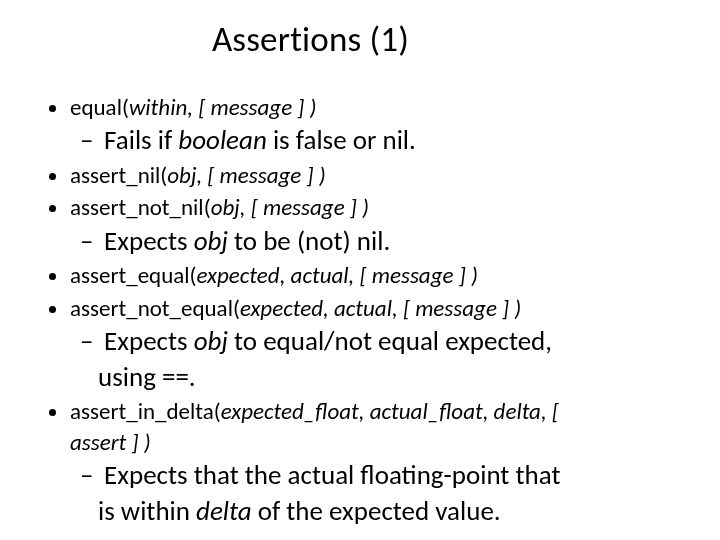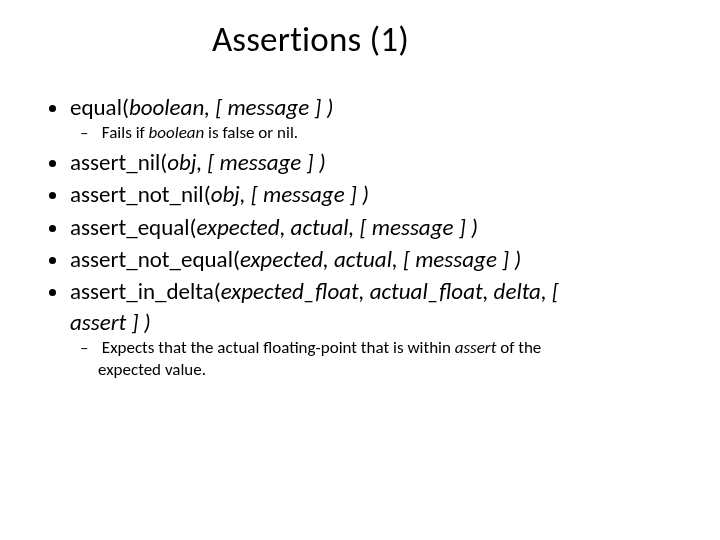--- a/index.html
+++ b/index.html
@@ -2,59 +2,69 @@
 <html><head>
 <meta charset="utf-8">
 <style>
   * { margin: 0; padding: 0; box-sizing: border-box; }
   html, body { width: 720px; height: 540px; background: #fff; font-family: Calibri, "Segoe UI", Arial, sans-serif; color: #000; }
   .slide { width: 633px; height: 540px; padding: 18px 54px 0 42px; }
   .title { font-size: 35px; font-weight: 400; text-align: center; margin-bottom: 32px; letter-spacing: 0.2px; }
   ul.top { list-style: disc; padding-left: 28px; }
   ul.top > li { font-size: 23px; line-height: 1.32; margin-bottom: 2px; }
   ul.sub { list-style: none; padding-left: 28px; }
-  ul.sub > li { font-size: 17px; line-height: 1.32; margin-bottom: 2px; }
+  ul.sub > li { font-size: 27px; line-height: 1.32; margin-bottom: 2px; }
   ul.sub > li::before { content: "–"; display: inline-block; width: 18px; margin-left: -18px; }
   .i { font-style: italic; }
 </style>
 </head>
 <body>
 
 <div class="slide">
   <h1 class="title">Assertions (1)</h1>
   <ul class="top">
 
     <li>
-      <span>equal(</span><span class="i">boolean, [ message ] )</span>
+      <span>equal(</span><span class="i">within, [ message ] )</span>
       <ul class="sub">
         <li>
           <span>Fails if </span><span class="i">boolean</span><span> is false or nil.</span>
         </li>
       </ul>
     </li>
 
     <li>
       <span>assert_nil(</span><span class="i">obj, [ message ] )</span>
     </li>
 
     <li>
       <span>assert_not_nil(</span><span class="i">obj, [ message ] )</span>
+      <ul class="sub">
+        <li>
+          <span>Expects </span><span class="i">obj</span><span> to be (not) nil.</span>
+        </li>
+      </ul>
     </li>
 
     <li>
       <span>assert_equal(</span><span class="i">expected, actual, [ message ] )</span>
     </li>
 
     <li>
       <span>assert_not_equal(</span><span class="i">expected, actual, [ message ] )</span>
+      <ul class="sub">
+        <li>
+          <span>Expects </span><span class="i">obj</span><span> to equal/not equal expected, using ==.</span>
+        </li>
+      </ul>
     </li>
 
     <li>
       <span>assert_in_delta(</span><span class="i">expected_float, actual_float, delta, [ assert ] )</span>
       <ul class="sub">
         <li>
-          <span>Expects that the actual floating-point that is within </span><span class="i">assert</span><span> of the expected value.</span>
+          <span>Expects that the actual floating-point that is within </span><span class="i">delta</span><span> of the expected value.</span>
         </li>
       </ul>
     </li>
 
   </ul>
 </div>
 
 </body></html>

